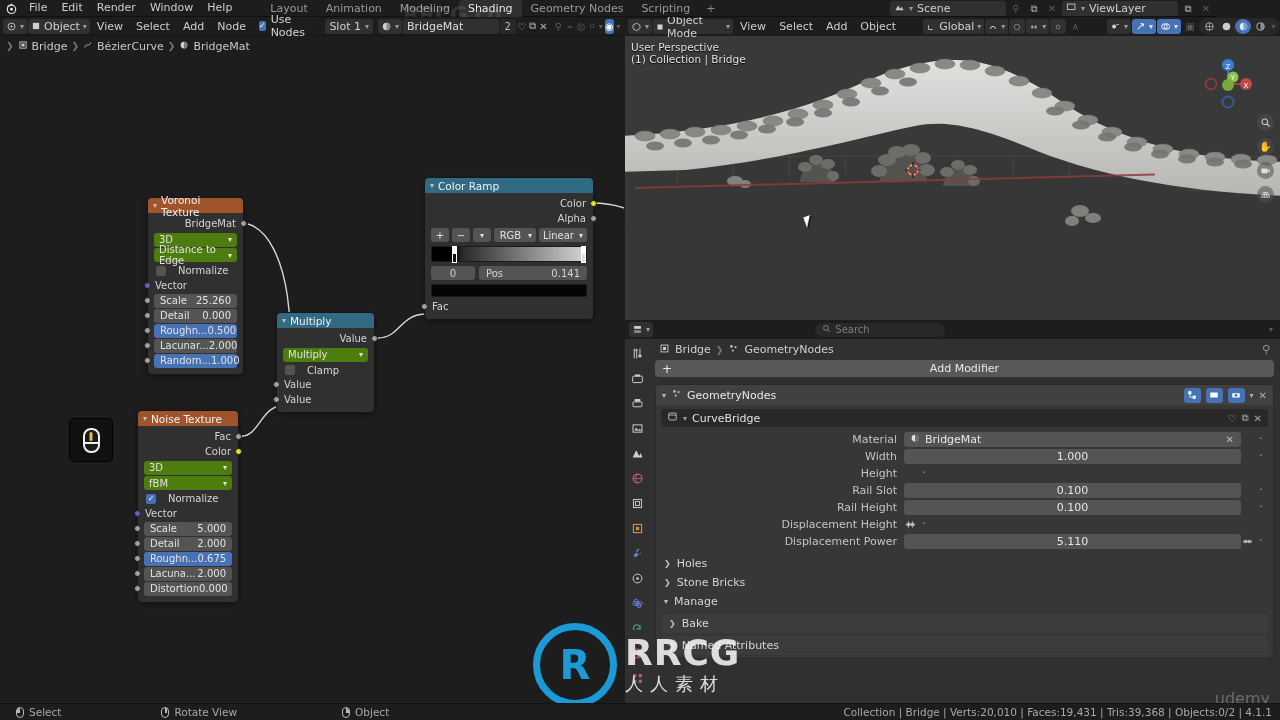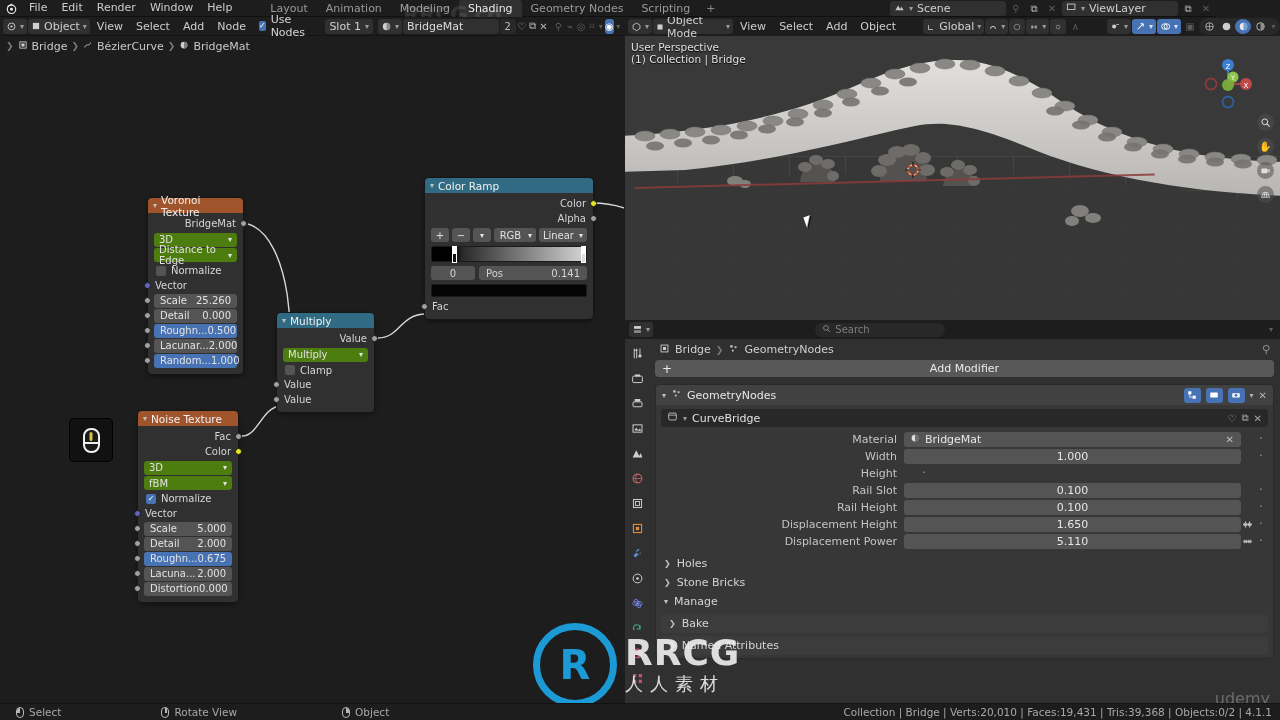--- a/index.html
+++ b/index.html
@@ -120,21 +120,21 @@
     margin: 1px 6px; height: 14px; background: #545454; border-radius: 3px;
     display: flex; align-items: center; justify-content: space-between;
     padding: 0 6px; font-size: 10px; color: #e2e2e2;
   }
   .widget.hl { background: #4772b3; }
   .dd {
     margin: 1.5px 6px; height: 14px; background: #4d7c0f; border-radius: 3px;
     display: flex; align-items: center; justify-content: space-between;
     padding: 0 5px; font-size: 10px; color: #e2e2e2;
   }
-  .chkrow { height: 14px; display: flex; align-items: center; gap: 5px; padding: 0 8px; font-size: 10px; color: #d8d8d8; }
+  .chkrow { height: 14px; display: flex; align-items: center; gap: 12px; padding: 0 8px; font-size: 10px; color: #d8d8d8; }
   .chkbox { width: 10px; height: 10px; border-radius: 2px; background: #545454; }
   .chkbox.on { background: #4772b3; display:flex; align-items:center; justify-content:center; color:#fff; font-size:8px; }
 
   .ramp-ctl { display: flex; align-items: center; gap: 3px; padding: 2px 6px; }
   .ramp-btn {
     height: 14px; min-width: 18px; background: #545454; border-radius: 3px;
     display: flex; align-items: center; justify-content: center; color: #e0e0e0; font-size: 10px;
   }
   .ramp-sel {
     height: 14px; background: #545454; border-radius: 3px; display: flex; align-items: center;
@@ -1129,21 +1129,20 @@
             <div class="pr-dot">·</div>
           </div>
           <div class="pr-row">
             <div class="pr-label">Rail Height</div>
             <div class="pr-field">0.100</div>
             <div class="pr-anim"></div>
             <div class="pr-dot">·</div>
           </div>
           <div class="pr-row">
             <div class="pr-label">Displacement Height</div>
-            <div class="pr-field">1.650</div>
             <div class="pr-anim">
               <svg width="11" height="11" viewBox="0 0 16 16">
                   <path d="M2 8 L14 8 M5 4 L5 12 M11 4 L11 12" st="" stroke="#c9c9c9" stroke-width="1.2" fill="none" stroke-linecap="round"></path>
                   <rect x="3" y="6.2" width="4" height="3.6" fill="none" stroke="#c9c9c9" stroke-width="1"></rect>
                   <rect x="9" y="6.2" width="4" height="3.6" fill="none" stroke="#c9c9c9" stroke-width="1"></rect>
                 </svg>
             </div>
             <div class="pr-dot">·</div>
           </div>
           <div class="pr-row">

